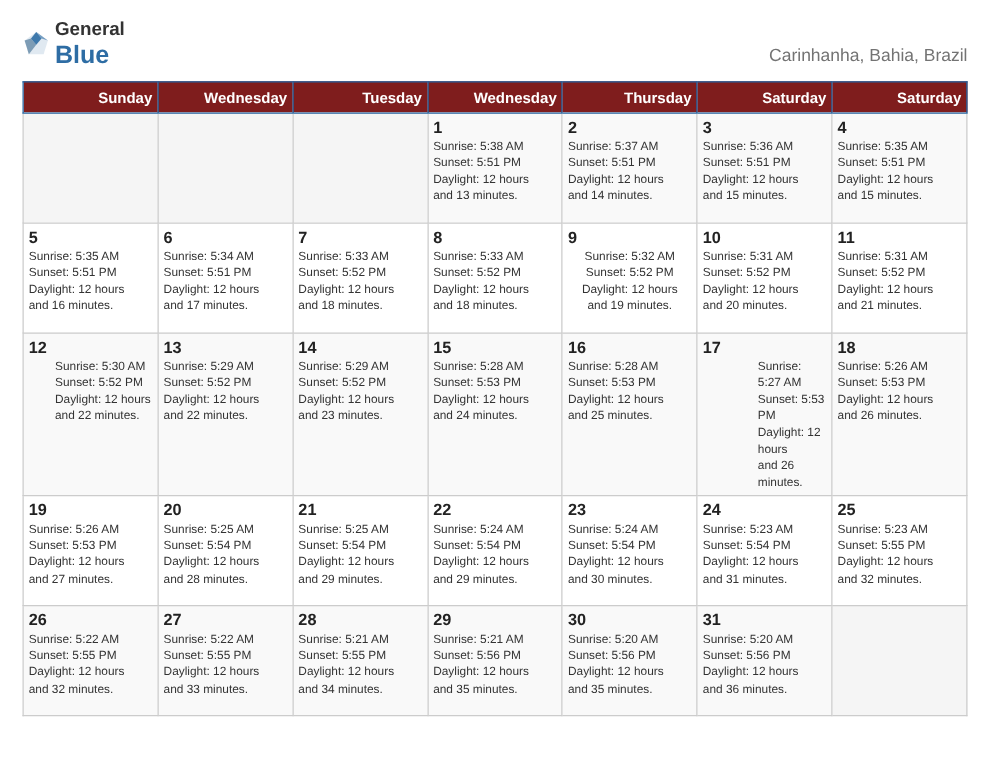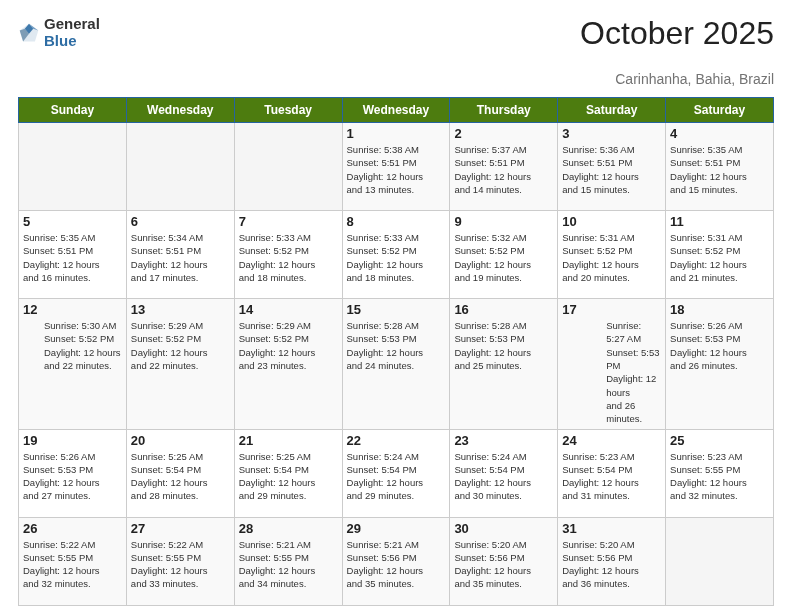--- a/index.html
+++ b/index.html
@@ -32,21 +32,21 @@
       display: flex;
       flex-direction: column;
       line-height: 1.1;
     }
     .logo-general {
       font-size: 15px;
       font-weight: bold;
       color: #333;
     }
     .logo-blue {
-      font-size: 15px;
+      font-size: 20px;
       font-weight: bold;
       color: #2e6da4;
     }
     .logo-icon {
       width: 22px;
       height: 22px;
     }
     .title-block {
       text-align: right;
     }
@@ -62,26 +62,26 @@
       margin-top: 20px;
     }
     .calendar {
       flex: 1;
       border: 1px solid #ccc;
       border-collapse: collapse;
       width: 100%;
       table-layout: fixed;
     }
     .calendar thead tr th {
-      background-color: #4d7c0f;
+      background-color: #7f1d1d;
       color: #fff;
       font-size: 12px;
       font-weight: bold;
       padding: 5px 4px;
-      text-align: center;
+      text-align: right;
       border: 1px solid #2563a0;
     }
     .calendar tbody tr td {
       border: 1px solid #ccc;
       vertical-align: top;
       padding: 3px 4px;
       font-size: 10px;
       color: #333;
       background: #fff;
       height: 88px;
@@ -116,21 +116,20 @@
         <polygon points="13,2 24,10 18,8 13,2" fill="#2e6da4" opacity="0.6"></polygon>
         <polygon points="13,2 18,8 13,14 8,8" fill="#2e6da4" opacity="0.9"></polygon>
         <polygon points="8,8 13,14 6,23 2,10" fill="#1a4f7a" opacity="0.5"></polygon>
       </svg>
       <div class="logo-text">
         <span class="logo-general">General</span>
         <span class="logo-blue">Blue</span>
       </div>
     </div>
     <div class="title-block">
-      <div class="month-title">October 2025</div>
       <div class="subtitle">Carinhanha, Bahia, Brazil</div>
     </div>
   </div>
 
   <table class="calendar">
     <thead>
       <tr>
         <th>Sunday</th>
         <th>Wednesday</th>
         <th>Tuesday</th>
@@ -198,21 +197,21 @@
           </td>
           <td>
             <span class="day-number">8</span>
             <div class="day-info" style="white-space: pre-line;">Sunrise: 5:33 AM
 Sunset: 5:52 PM
 Daylight: 12 hours
 and 18 minutes.</div>
           </td>
           <td>
             <span class="day-number">9</span>
-            <div class="day-info" style="white-space: pre-line;">Sunrise: 5:32 AM
+            <div class="day-info" style="white-space: pre-line; text-align: center;">Sunrise: 5:32 AM
 Sunset: 5:52 PM
 Daylight: 12 hours
 and 19 minutes.</div>
           </td>
           <td>
             <span class="day-number">10</span>
             <div class="day-info" style="white-space: pre-line;">Sunrise: 5:31 AM
 Sunset: 5:52 PM
 Daylight: 12 hours
 and 20 minutes.</div>

